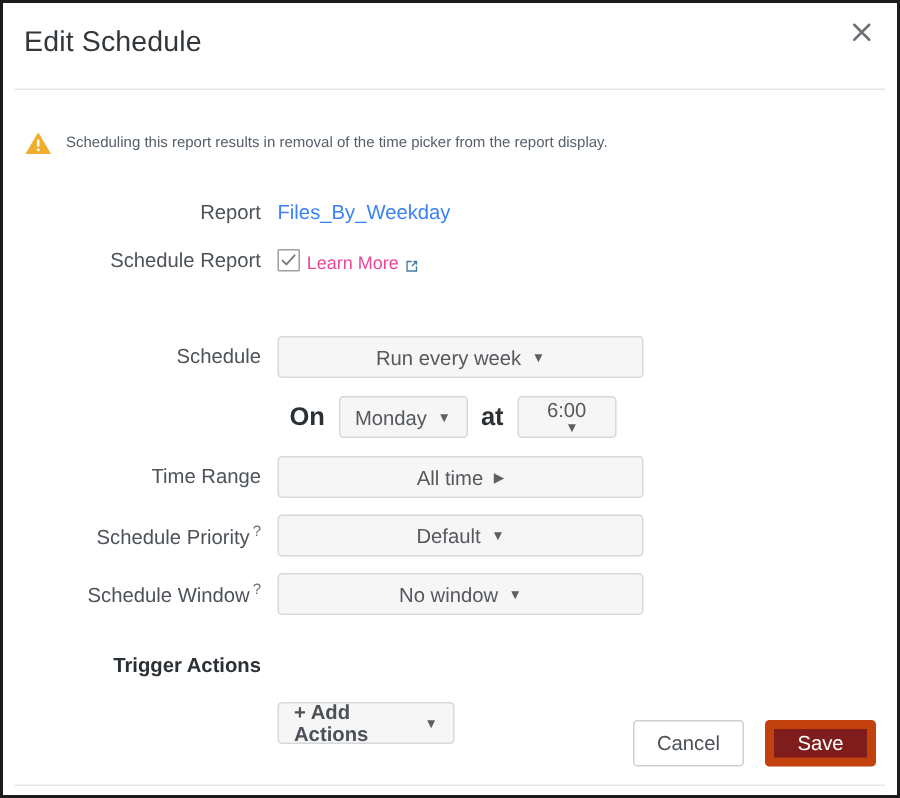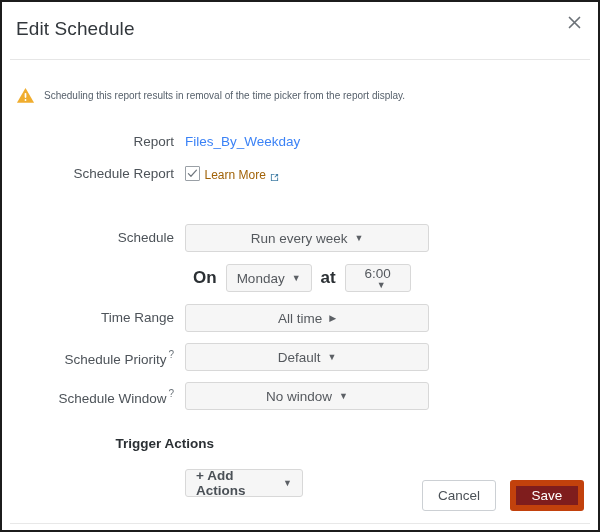--- a/index.html
+++ b/index.html
@@ -97,21 +97,20 @@
     font-size: 13.5px;
     color: #4d5359;
     padding-top: 6px;
     box-sizing: border-box;
     flex: 0 0 auto;
     white-space: nowrap;
   }
   .lbl.bold {
     font-weight: bold;
     color: #2b3034;
-    margin-left: 40px;
   }
   .lbl .q {
     font-size: 10px;
     vertical-align: super;
     color: #6a7279;
     margin-left: 2px;
     cursor: pointer;
   }
   .field {
     margin-left: 11px;
@@ -169,21 +168,21 @@
     justify-content: center;
     margin-top: 5px;
     cursor: pointer;
   }
   .cbx svg { display:block; }
 
   .learn {
     display: inline-flex;
     align-items: center;
     font-size: 12px;
-    color: #a16207;
+    color: #ec4899;
     margin-top: 8px;
     cursor: pointer;
     white-space: nowrap;
   }
   .learn .ext {
     margin-left: 4px;
     width: 9px;
     height: 9px;
     display: inline-block;
   }

